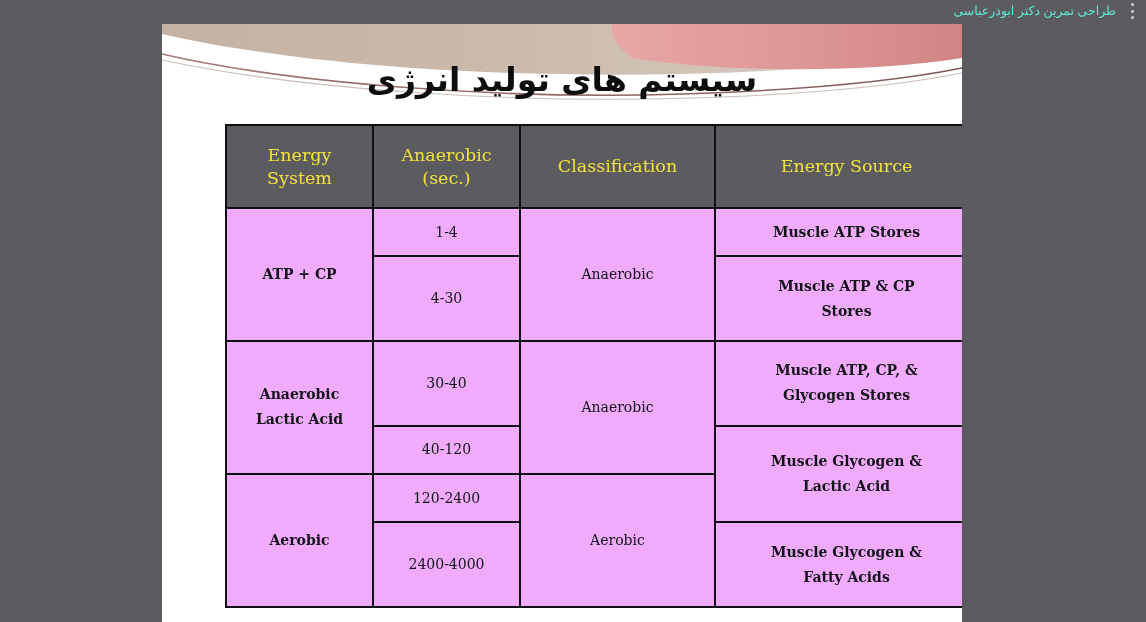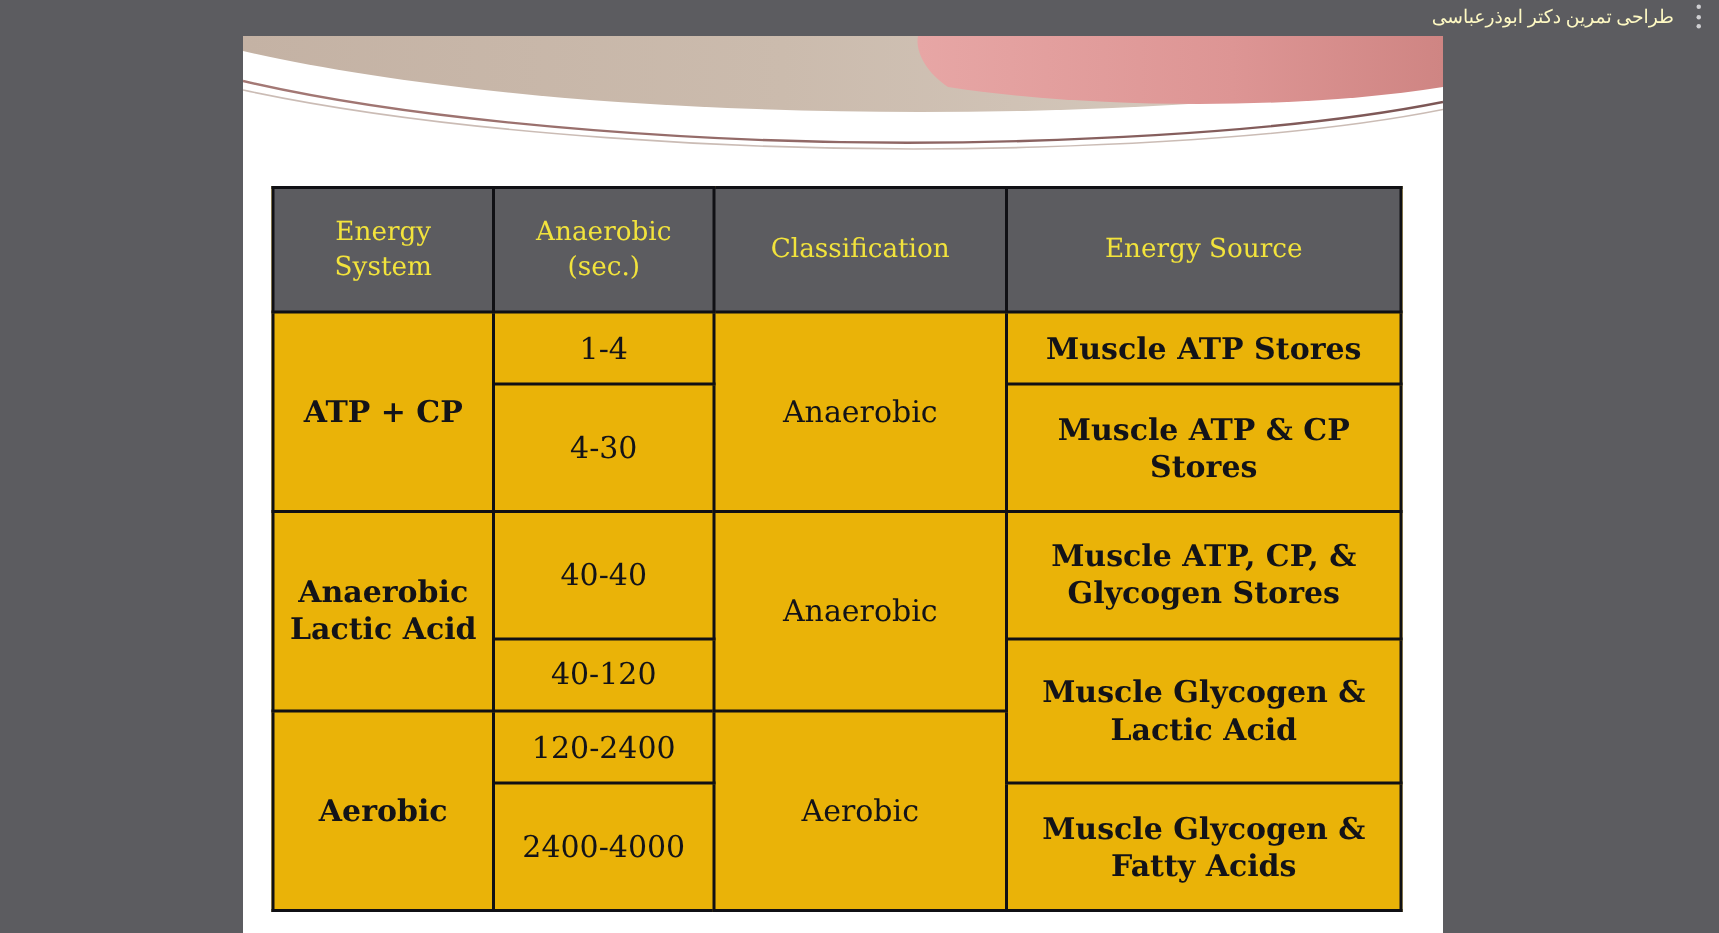--- a/index.html
+++ b/index.html
@@ -23,27 +23,27 @@
     position: absolute;
     top: 0; left: 0;
     width: 1146px;
     height: 22px;
     background: #5c5c60;
   }
   .topbar-title {
     position: absolute;
     right: 30px;
     top: 2px;
-    color: #fef9c3;
+    color: #5eead4;
     font-size: 12.5px;
     line-height: 18px;
     direction: rtl;
     unicode-bidi: embed;
     white-space: nowrap;
-    font-family: Liberation Serif, serif;
+    font-family: Liberation Sans, sans-serif;
   }
   .kebab {
     position: absolute;
     right: 12px;
     top: 3px;
     width: 4px;
     height: 16px;
     display: flex;
     flex-direction: column;
     justify-content: space-between;
@@ -100,29 +100,30 @@
     left: 19px;
     top: 100px;
     width: 752px;
     height: 484px;
   }
   table.energy {
     width: 752px;
     height: 484px;
     border-collapse: collapse;
     table-layout: fixed;
-    background: #eab308;
+    background: #f0abfc;
+    margin-left: 44px;
   }
   table.energy td, table.energy th {
     border: 2px solid #101014;
     text-align: center;
     vertical-align: middle;
     font-family: "DejaVu Serif", "Liberation Serif", serif;
     color: #131318;
-    font-size: 20px;
+    font-size: 14px;
     line-height: 25px;
     padding: 3px 5px;
   }
   table.energy thead th {
     background: #5c5c60;
     color: #f2e33c;
     font-size: 17.5px;
     line-height: 23px;
     font-weight: normal;
     height: 83px;
@@ -179,20 +180,21 @@
 
         <path d="M0,86 L800,86 L800,40 C640,72 420,82 250,72 C140,65 55,46 0,26 Z" fill="#ffffff"></path>
 
         <path d="M0,30 C120,58 330,76 520,70 C650,66 740,56 800,44" fill="none" stroke="url(#gDark)" stroke-width="1.6" opacity="0.9"></path>
         <path d="M0,36 C130,64 340,80 530,74 C660,70 745,60 800,49" fill="none" stroke="#b9a59c" stroke-width="1.1" opacity="0.75"></path>
 
         <path d="M0,62 C140,84 380,94 560,86 C670,81 745,72 800,62 L800,86 L0,86 Z" fill="#ffffff"></path>
       </svg>
     </div>
 
+    <div class="slide-title">سیستم های تولید انرژی</div>
 
     <div class="tbl-wrap">
       <table class="energy">
         <colgroup>
           <col class="col-sys">
             <col class="col-dur">
             <col class="col-cls">
             <col class="col-src">
         </colgroup>
         <thead>
@@ -228,21 +230,21 @@
               <span>Muscle ATP &amp; CP</span><br>
               <span>Stores</span>
             </td>
           </tr>
 
           <tr>
             <td class="sys" rowspan="2">
               <span>Anaerobic</span><br>
               <span>Lactic Acid</span>
             </td>
-            <td class="dur">40-40</td>
+            <td class="dur">30-40</td>
             <td class="cls" rowspan="2">Anaerobic</td>
             <td class="src">
               <span>Muscle ATP, CP, &amp;</span><br>
               <span>Glycogen Stores</span>
             </td>
           </tr>
 
           <tr>
             <td class="dur">40-120</td>
             <td class="src" rowspan="2">

